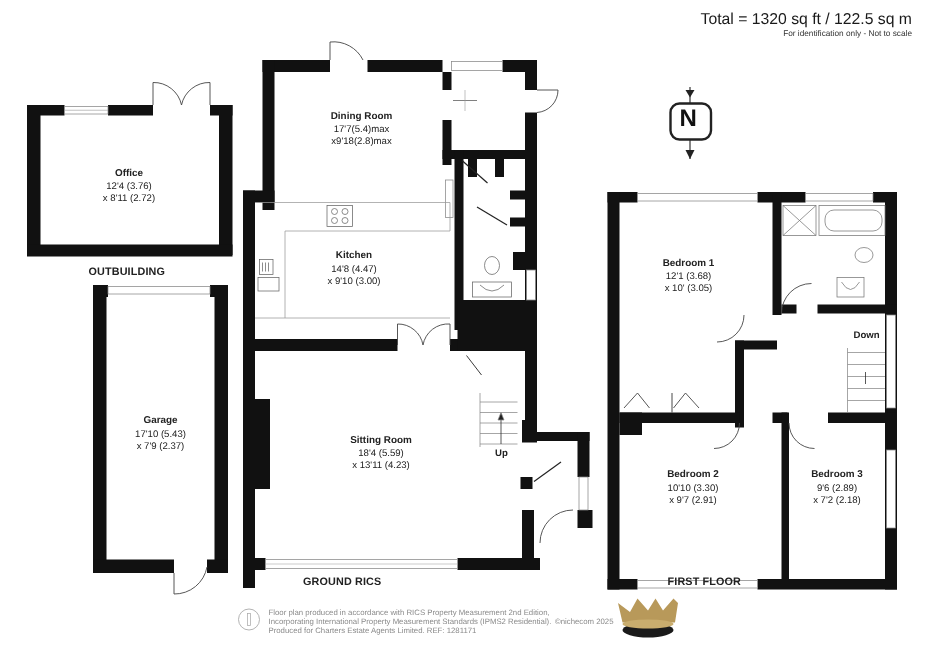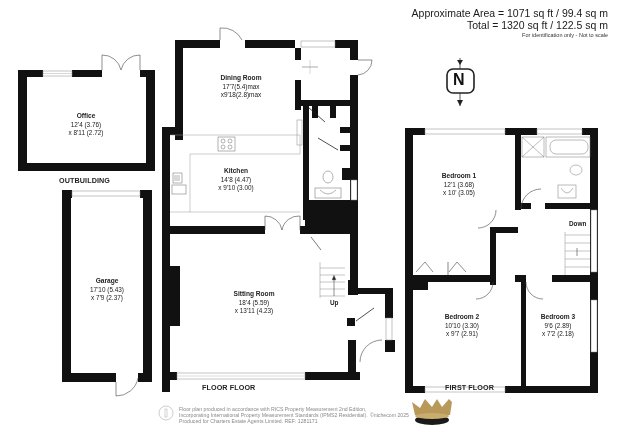--- a/index.html
+++ b/index.html
@@ -10,21 +10,20 @@
     .room-label { position: absolute; text-align: center; font-size: 6.4px; line-height: 8.5px; color: #222; transform: translate(-50%, -50%); white-space: nowrap; }
     .room-label b { font-weight: bold; font-size: 6.6px; display: block; }
     .floor-label { font-weight: bold; font-size: 7.2px; color: #222; letter-spacing: 0.1px; margin-left: 40px; }
     .footer-text { font-size: 5.2px; line-height: 6.2px; color: #8a8a8a; }
     svg { position: absolute; left: 0; top: 0; }
   </style>
 </head>
 <body>
 
 <div class="abs hdr" style="top:7px;">
-  <div>Approximate Area = 1071 sq ft / 99.4 sq m</div>
   <div>Total = 1320 sq ft / 122.5 sq m</div>
   <div class="hdr-note">For identification only - Not to scale</div>
 </div>
 
 <svg width="618" height="437" viewBox="0 0 618 437">
 
   <g fill="#111">
     <rect x="18" y="70" width="25" height="7"></rect>
     <rect x="72" y="70" width="30" height="7"></rect>
     <rect x="140" y="70" width="15" height="7"></rect>
@@ -272,21 +271,21 @@
   <b>Bedroom 2</b><span>10'10 (3.30)</span><br><span>x 9'7 (2.91)</span>
 </div>
 <div class="room-label" style="left:558px; top:326px;">
   <b>Bedroom 3</b><span>9'6 (2.89)</span><br><span>x 7'2 (2.18)</span>
 </div>
 
 <div class="abs" style="left:330px; top:299px; font-size:6.4px; font-weight:bold;">Up</div>
 <div class="abs" style="left:569px; top:220px; font-size:6.4px; font-weight:bold;">Down</div>
 
 <div class="abs floor-label" style="left:19px; top:176px;">OUTBUILDING</div>
-<div class="abs floor-label" style="left:162px; top:383px;">FLOOR FLOOR</div>
+<div class="abs floor-label" style="left:162px; top:383px;">GROUND RICS</div>
 <div class="abs floor-label" style="left:405px; top:383px;">FIRST FLOOR</div>
 
 <div class="abs footer-text" style="left:179px; top:406px;">
   <div>Floor plan produced in accordance with RICS Property Measurement 2nd Edition,</div>
   <div>Incorporating International Property Measurement Standards (IPMS2 Residential).</div>
   <div>Produced for Charters Estate Agents Limited.   REF: 1281171</div>
 </div>
 <div class="abs footer-text" style="left:370px; top:412px;">©nichecom 2025</div>
 
 </body></html>

